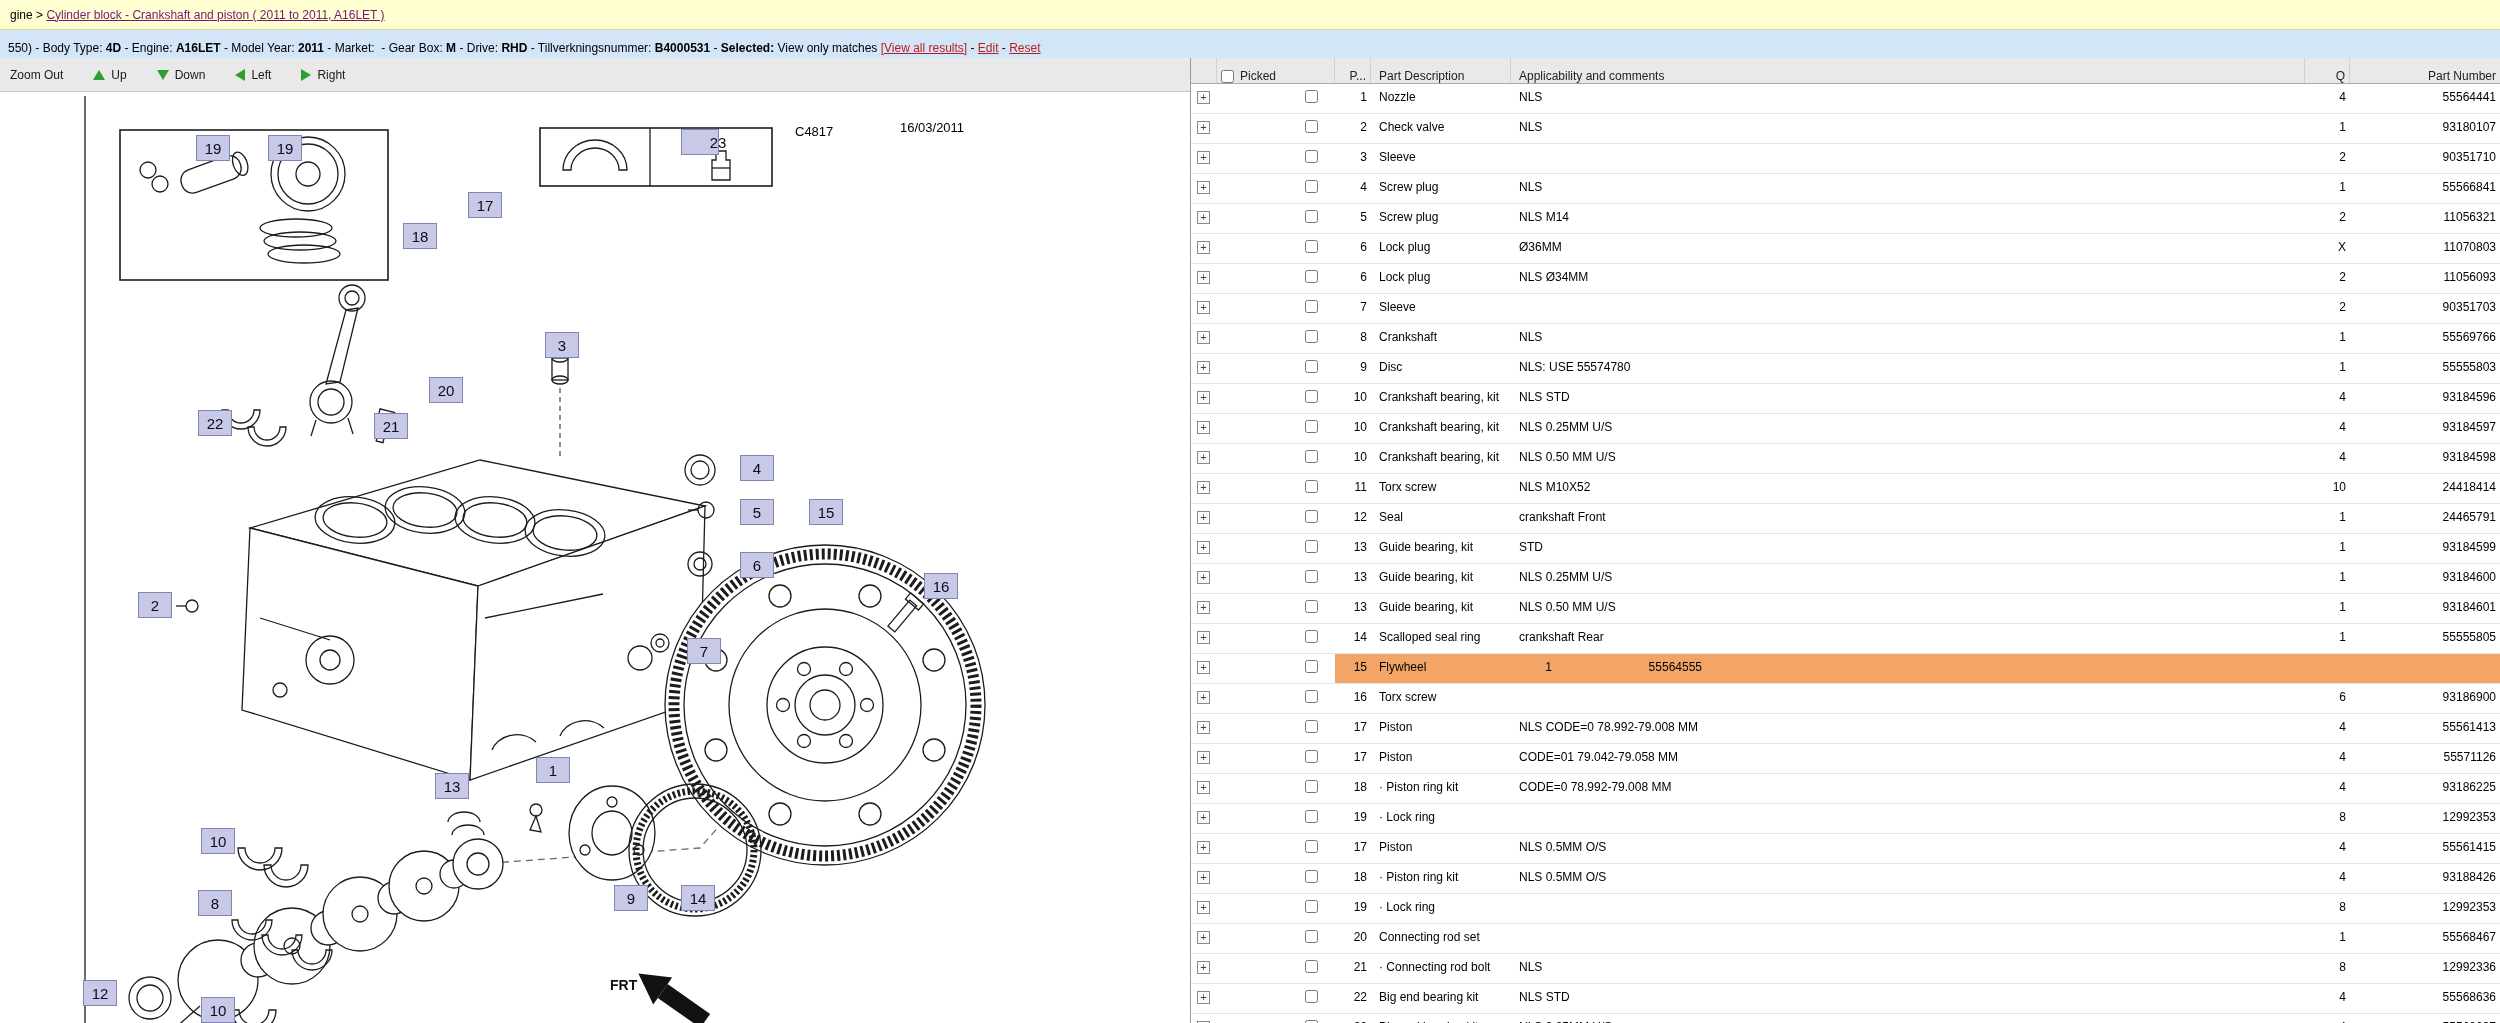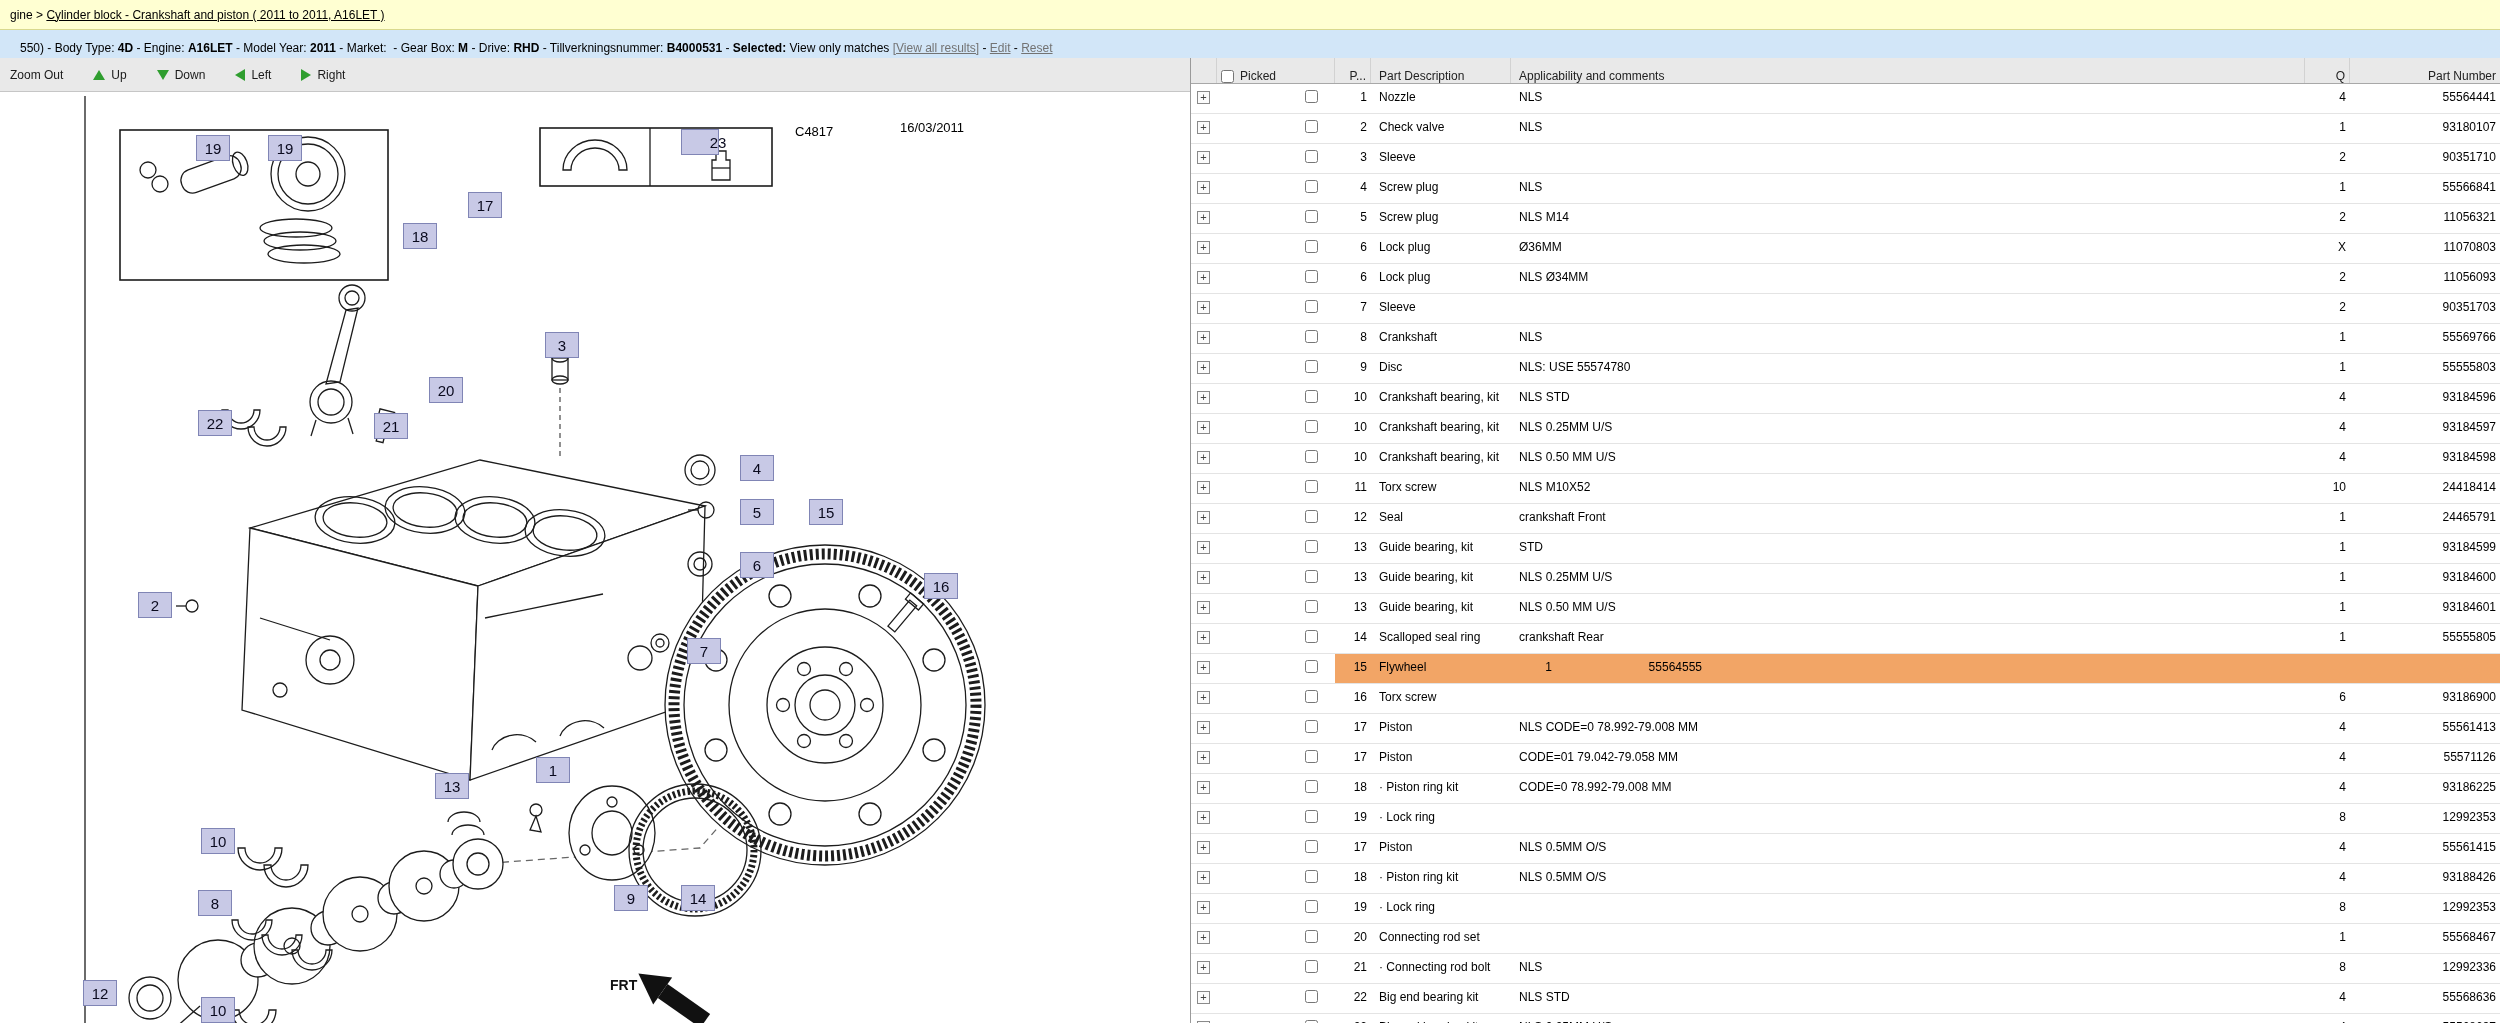--- a/index.html
+++ b/index.html
@@ -2,24 +2,24 @@
 <html><head>
 <meta charset="utf-8">
 <style>
   *{box-sizing:border-box;margin:0;padding:0}
   html,body{width:2500px;height:1023px;overflow:hidden}
   body{position:relative;font-family:"Liberation Sans",sans-serif;font-size:12px;background:#fff;color:#000}
 
   
   .bar1{position:absolute;left:0;top:0;width:2500px;height:30px;background:#ffffd2;border-bottom:1px solid #d9d98e;
         display:flex;align-items:center;padding-left:10px;white-space:pre;font-size:12px}
-  .bar1 a{color:#000000}
+  .bar1 a{color:#701a75}
   .bar2{position:absolute;left:0;top:30px;width:2500px;height:37px;background:#d2e6f8;border-bottom:1px solid #a9c6e0;
-        display:flex;align-items:center;padding-left:20px;white-space:pre;font-size:12px}
-  .bar2 a,.flink{color:#737373;text-decoration:underline;cursor:pointer}
+        display:flex;align-items:center;padding-left:8px;white-space:pre;font-size:12px}
+  .bar2 a,.flink{color:#b91c1c;text-decoration:underline;cursor:pointer}
   .fb{font-weight:bold}
 
   
   .left-panel{position:absolute;left:0;top:58px;width:1190px;height:965px;background:#fff}
   .toolbar{position:absolute;left:0;top:0;width:1190px;height:34px;background:#e9e9e9;border-bottom:1px solid #c6c6c6;
            display:flex;align-items:center;gap:30px;padding-left:10px;z-index:4}
   .tbtn{display:flex;align-items:center;gap:6px;cursor:pointer;color:#1a1a1a}
   .tri{width:0;height:0;display:inline-block}
   .tri-up{border-left:6px solid transparent;border-right:6px solid transparent;border-bottom:10px solid #2f9e2f}
   .tri-down{border-left:6px solid transparent;border-right:6px solid transparent;border-top:10px solid #2f9e2f}

